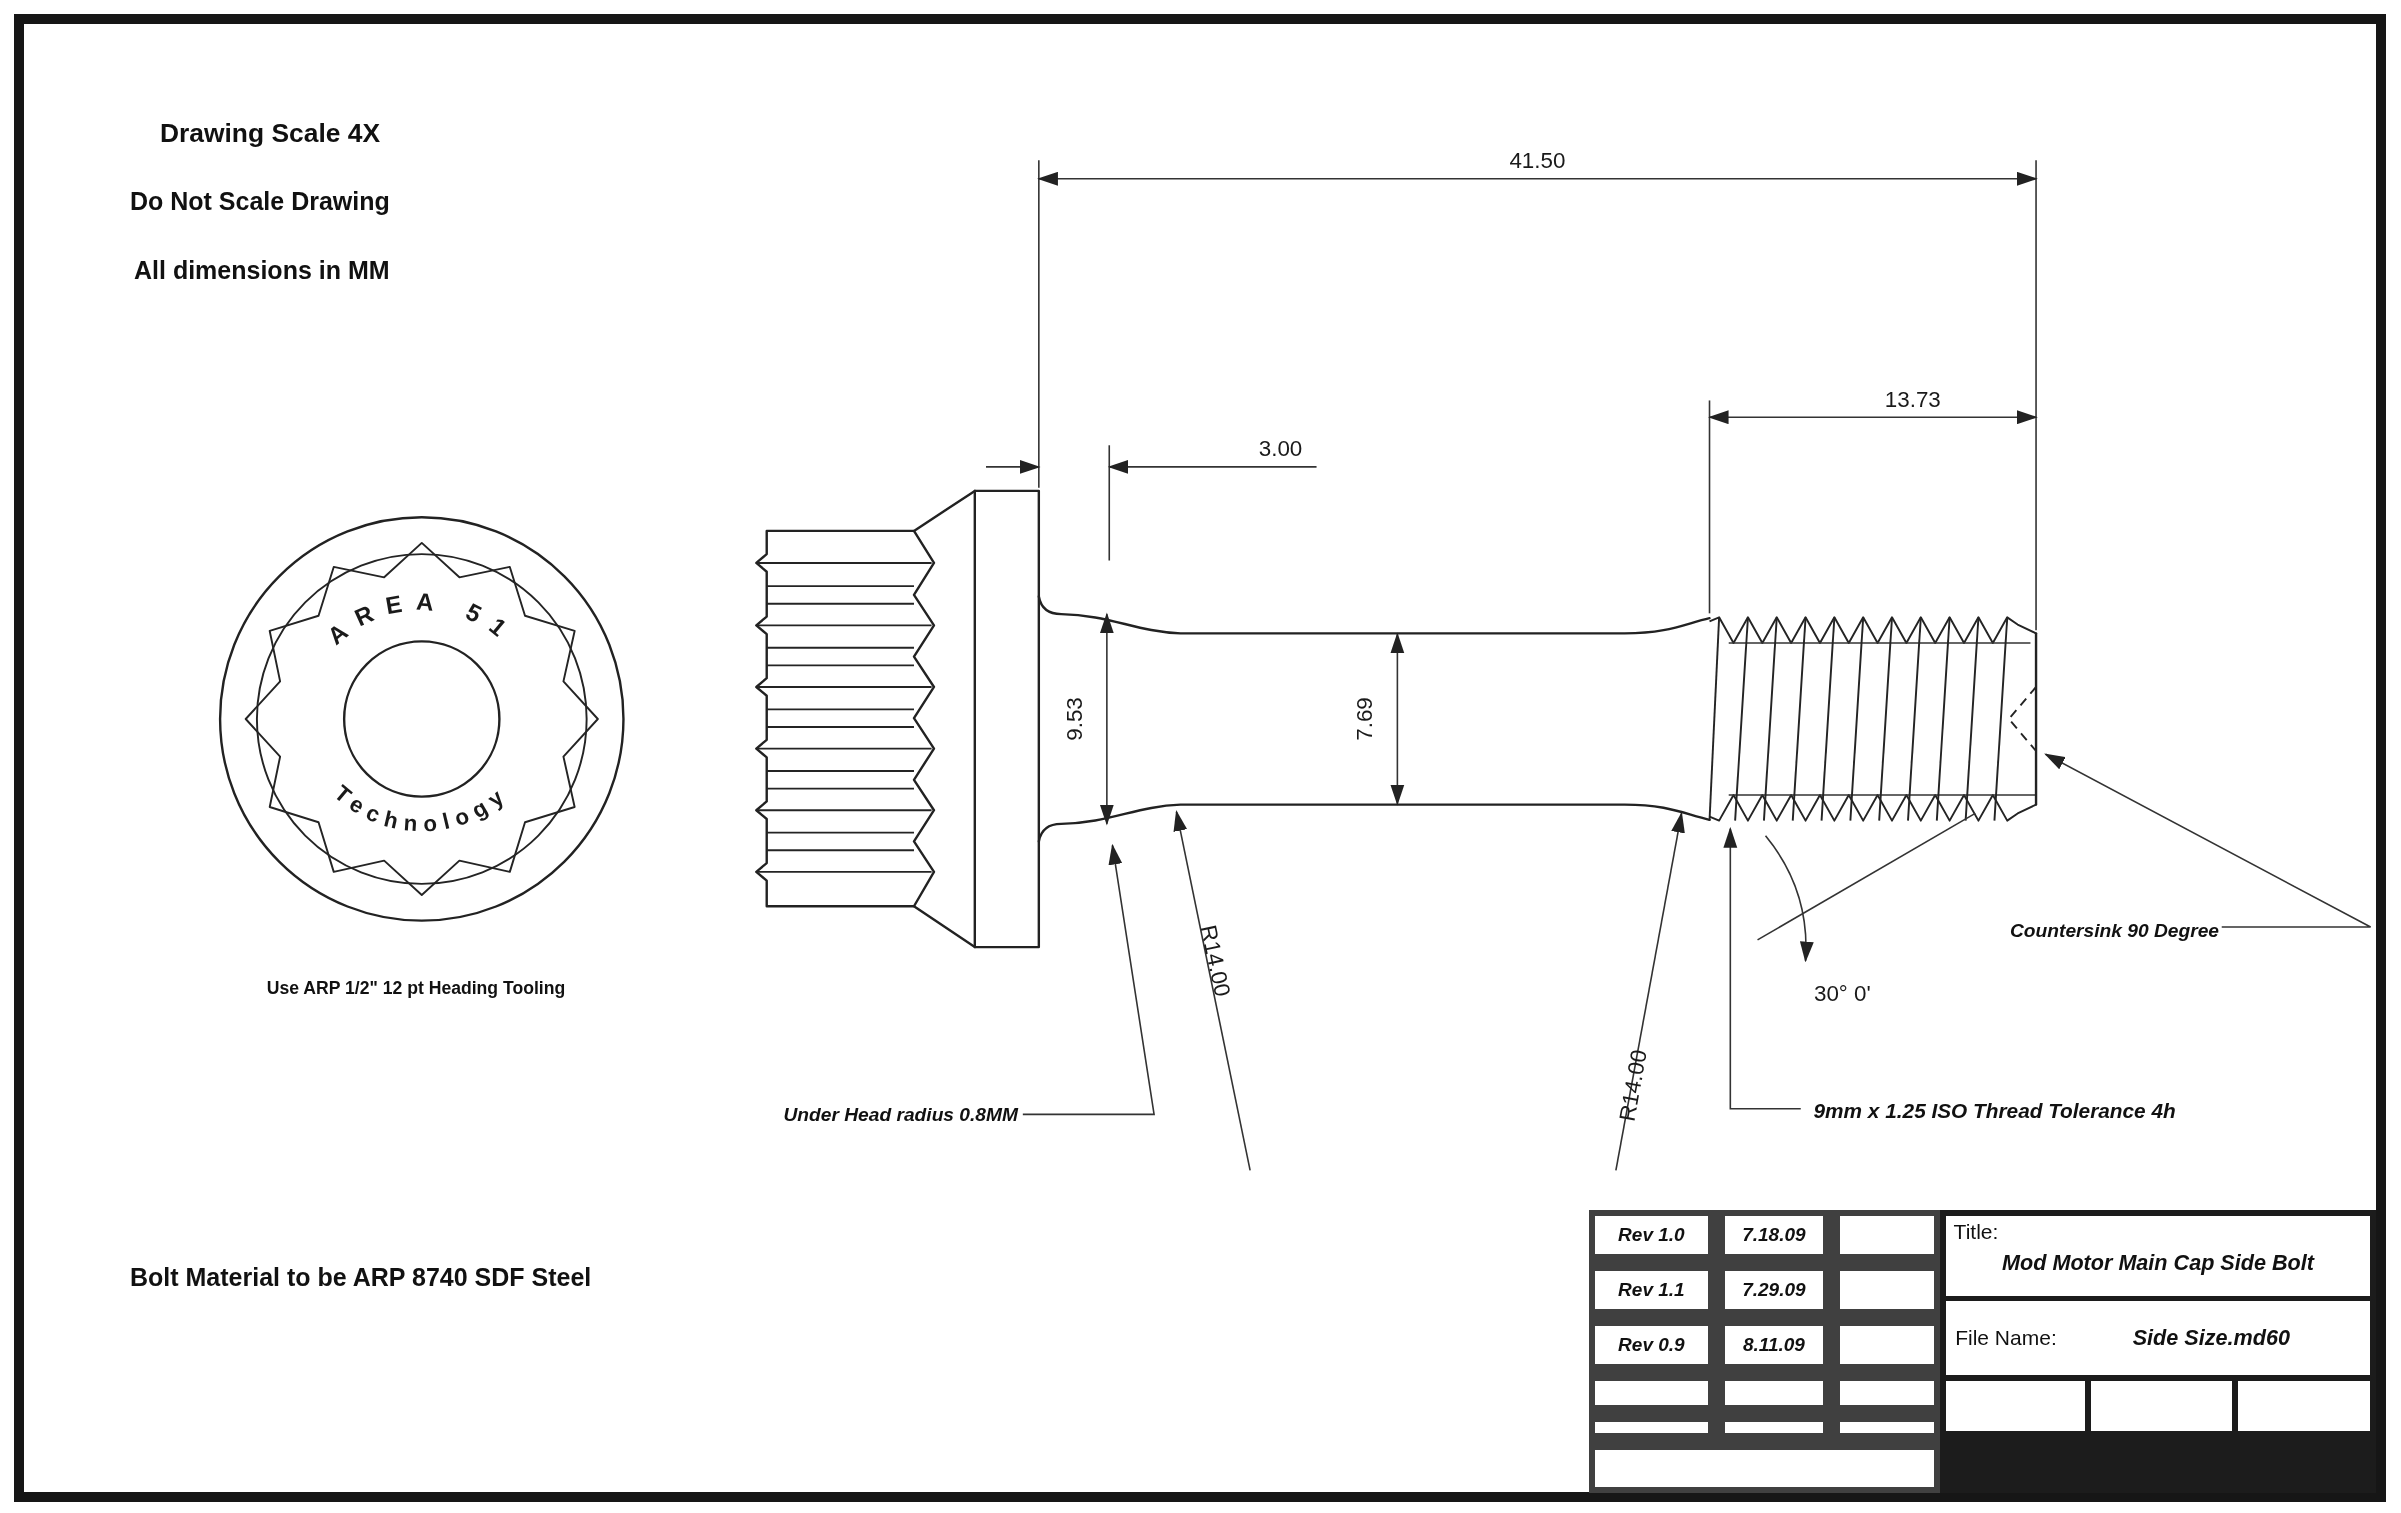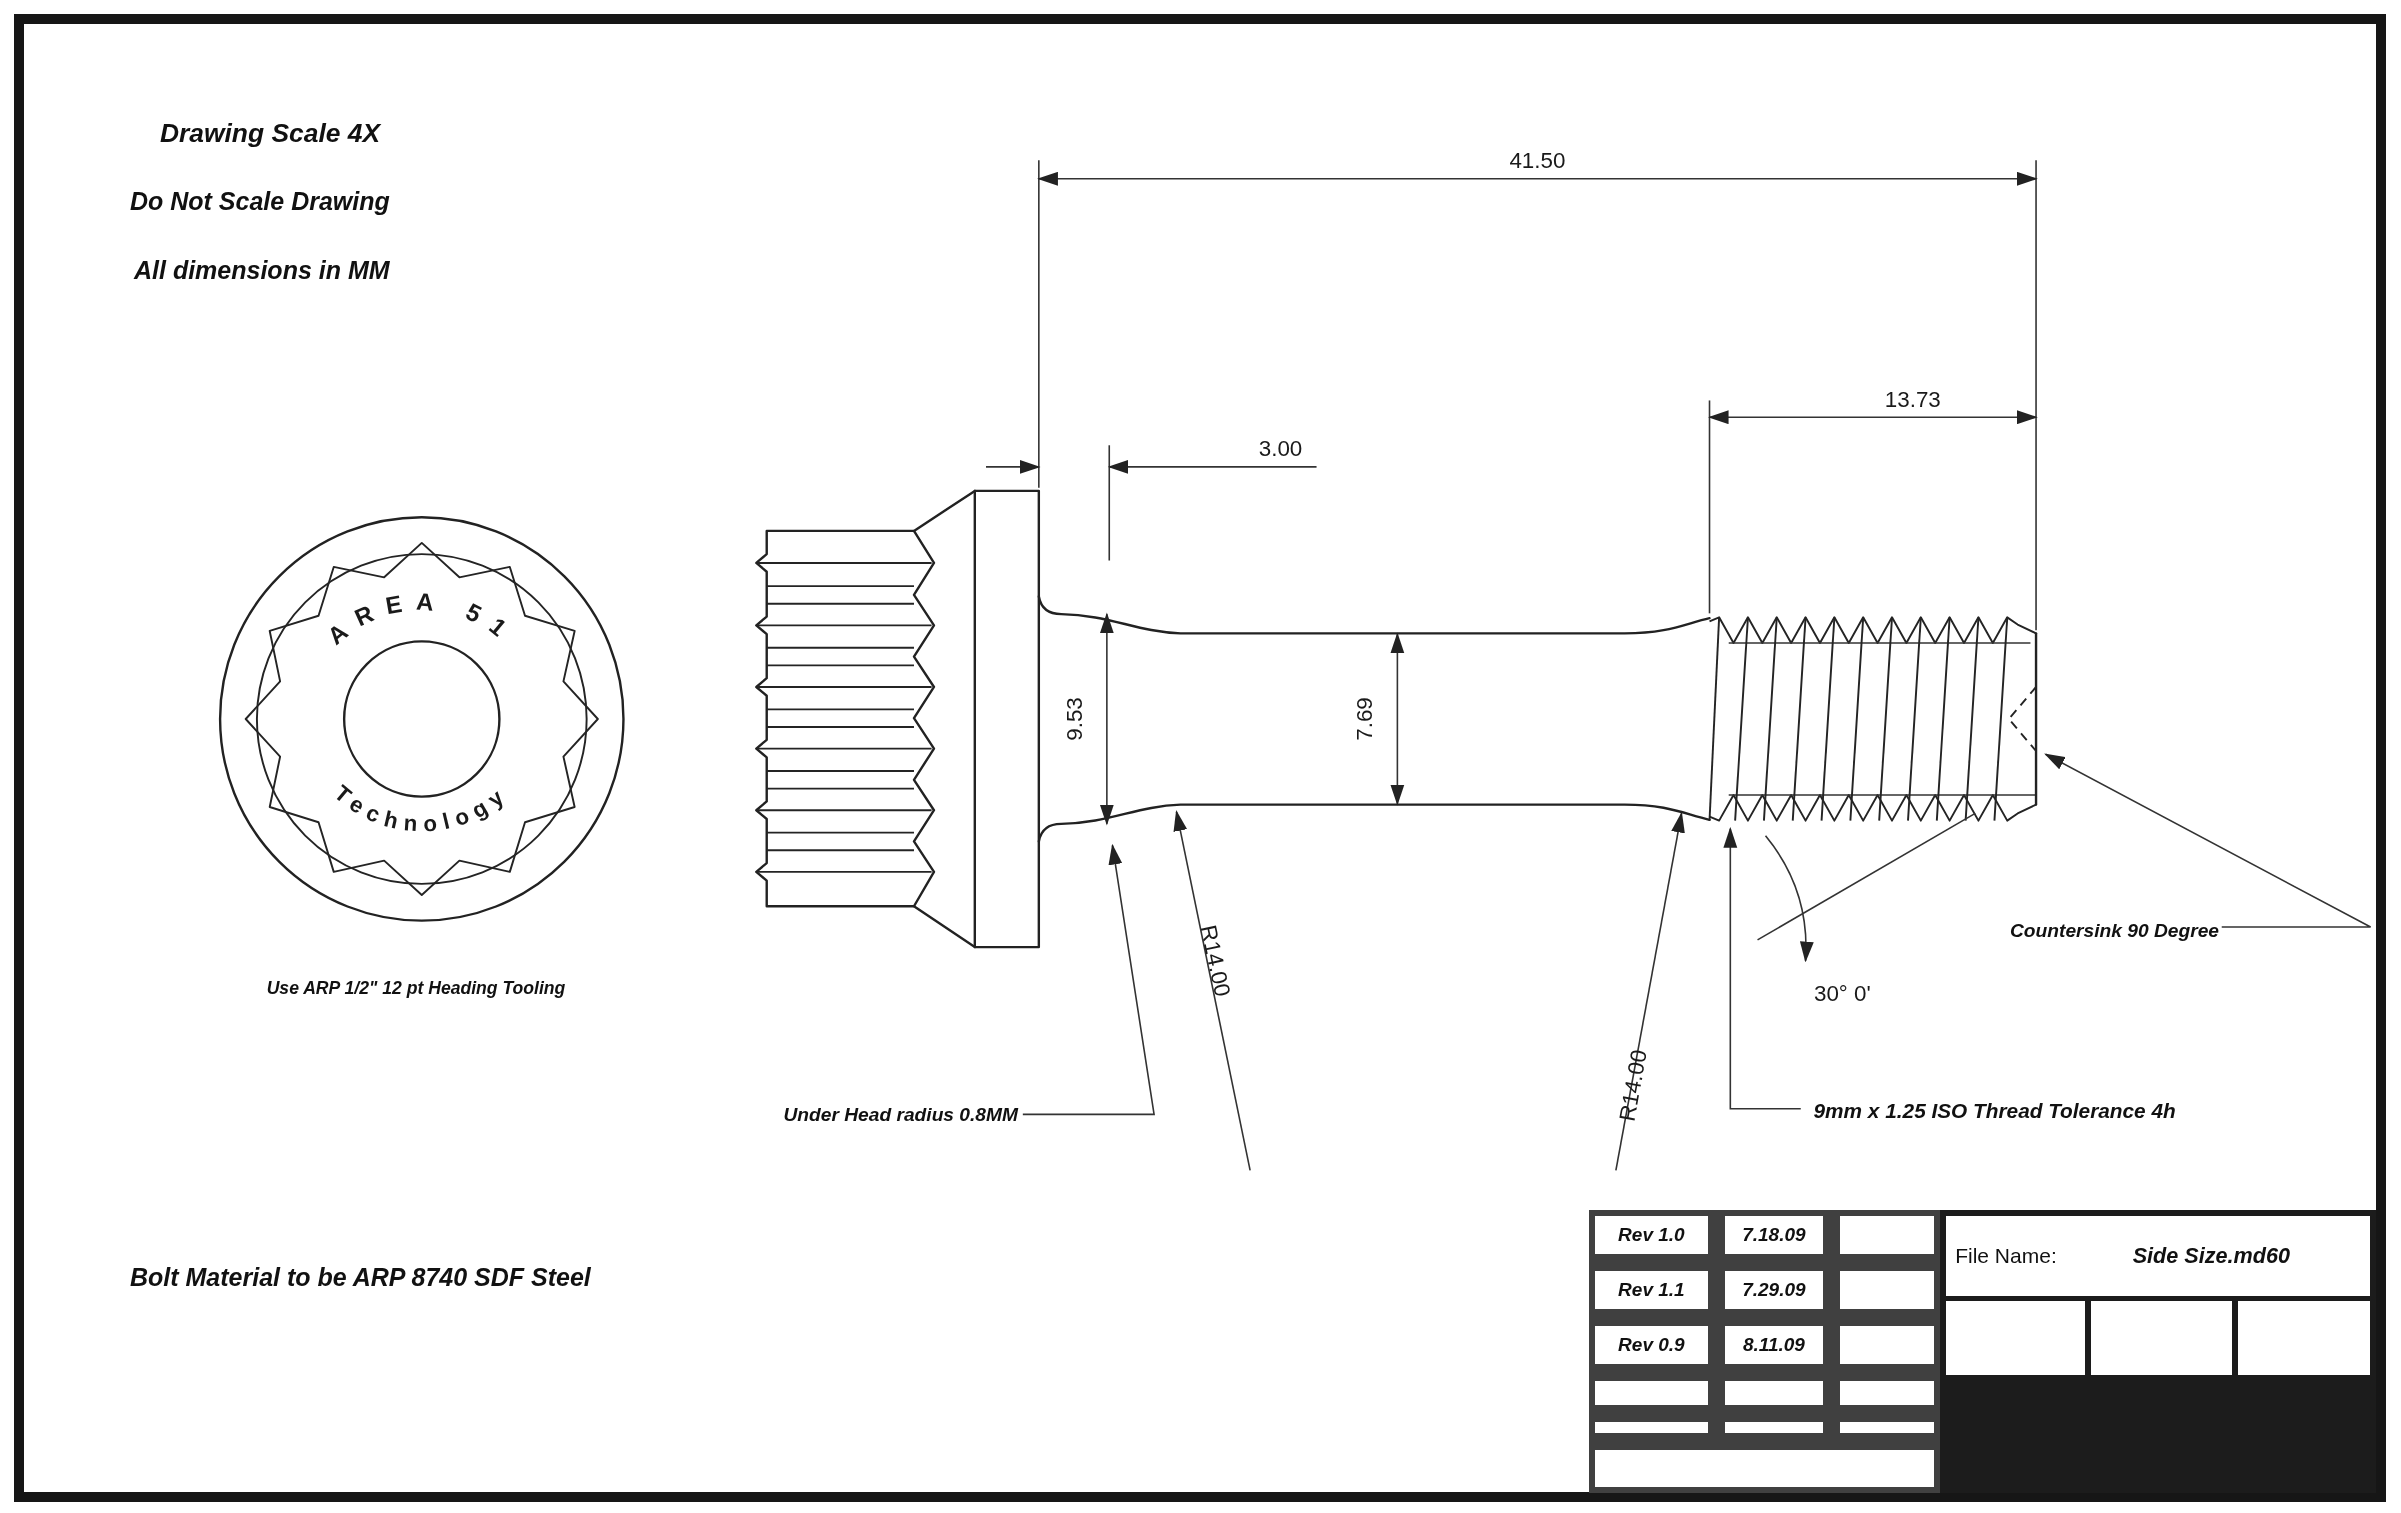--- a/index.html
+++ b/index.html
@@ -7,21 +7,21 @@
   .frame{position:absolute;left:14.4px;top:14.4px;width:2352px;height:1468px;border:10.4px solid #161616;}
   svg{position:absolute;left:0;top:0;}
   .ln{stroke:#222;stroke-width:3;fill:none;stroke-linejoin:round;stroke-linecap:round;}
   .ln2{stroke:#242424;stroke-width:2.4;fill:none;stroke-linejoin:round;}
   .thin{stroke:#333;stroke-width:2;fill:none;}
   .dim{font:400 28px "Liberation Sans",sans-serif;fill:#1a1a1a;}
   .ann{font:italic 700 24px "Liberation Sans",sans-serif;fill:#111;}
   .ann2{font:italic 700 26px "Liberation Sans",sans-serif;fill:#111;}
   .arcT{font:700 30px "Liberation Sans",sans-serif;fill:#1a1a1a;letter-spacing:16px;}
   .arcB{font:700 28px "Liberation Sans",sans-serif;fill:#1a1a1a;letter-spacing:9px;}
-  .note{position:absolute;color:#111;font-style:italic;font-weight:700;white-space:nowrap;}
+  .note{position:absolute;color:#111;font-weight:700;white-space:nowrap;}
   .n1{left:160px;top:118px;font-size:26.4px;}
   .n2{left:130px;top:187px;font-size:25px;}
   .n3{left:134px;top:256px;font-size:25px;}
   .tooling{left:264px;top:978px;width:304px;text-align:center;font-size:17.6px;white-space:normal;}
   .material{left:130px;top:1263px;font-size:25px;}
   
   .tbL{position:absolute;left:1589px;top:1210px;width:351px;height:283px;background:#404040;
        display:grid;grid-template-columns:163fr 140fr 136fr;grid-template-rows:38px 38px 38px 24px 11.2px 1fr;
        gap:17px;padding:5.6px;box-sizing:border-box;}
   .tbR{position:absolute;left:1940px;top:1210px;width:436px;height:283px;background:#1c1c1c;
@@ -185,20 +185,24 @@
   <div class="cell"></div>
   <div class="cell"></div>
   <div class="cell"></div>
   <div class="cell"></div>
   <div class="cell"></div>
   <div class="cell"></div>
   <div class="cell span3"></div>
 </div>
 
 <div class="tbR">
+  <div class="cell titlecell">
+    <div class="titlelabel">Title:</div>
+    <div class="titletxt">Mod Motor Main Cap Side Bolt</div>
+  </div>
   <div class="cell filerow">
     <span class="filelabel">File Name:</span>
     <span class="filename">Side Size.md60</span>
   </div>
   <div class="botrow">
     <div class="cell"></div>
     <div class="cell"></div>
     <div class="cell"></div>
   </div>
 </div>

